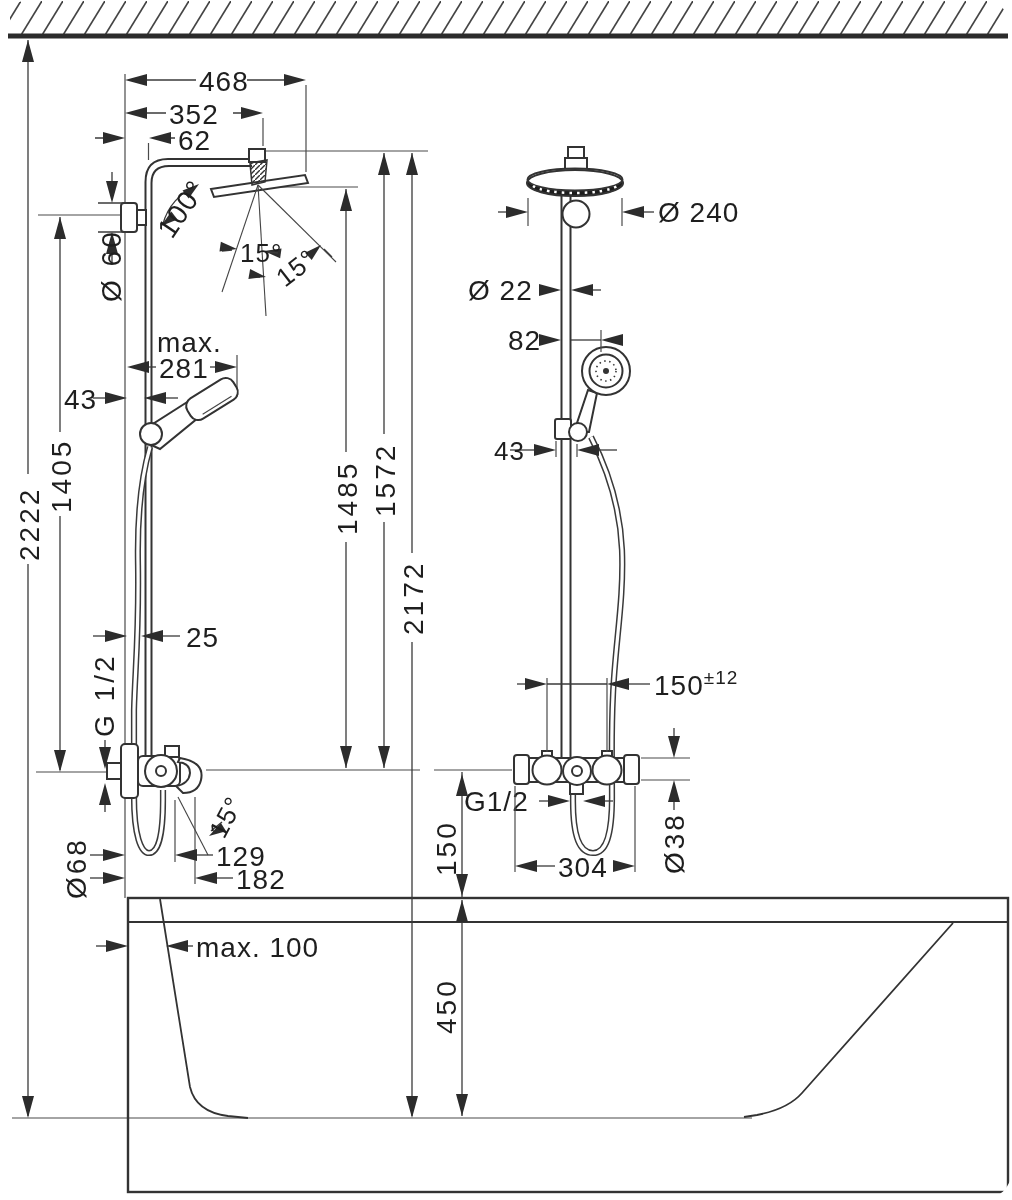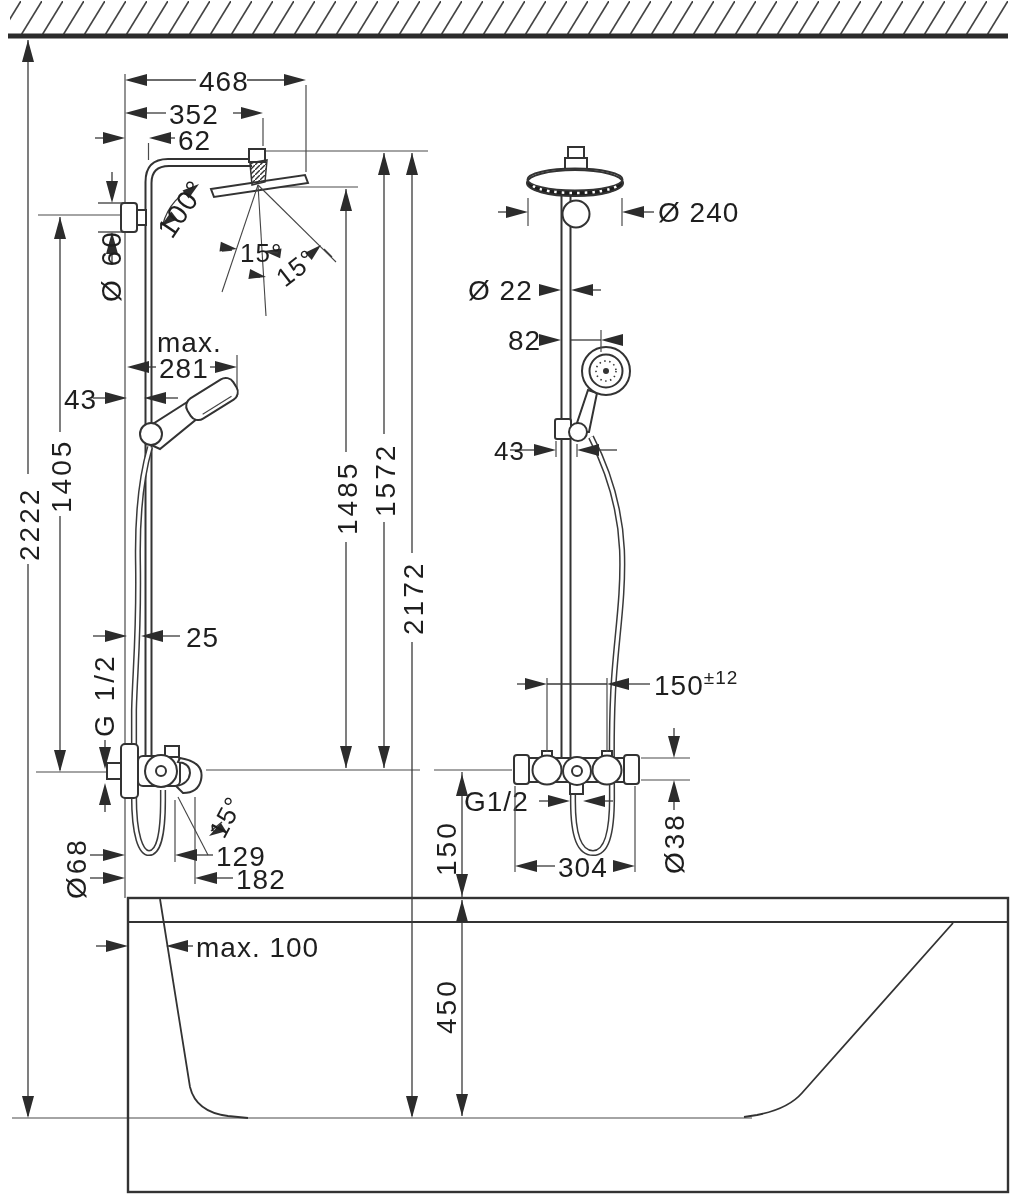--- a/index.html
+++ b/index.html
@@ -1,16 +1,16 @@
 <!DOCTYPE html>
 <html><head>
 <meta charset="utf-8">
 <style>
   html,body{margin:0;padding:0;background:#ffffff;}
-  .stage{width:1012px;height:1200px;position:relative;background:#fff;overflow:hidden;}
+  .stage{width:1012px;height:1200px;position:relative;background:#fff;overflow:hidden;border-radius:30px;}
   svg{display:block;}
   .dim{stroke:#3a3a3a;stroke-width:1.3;fill:none;}
   .ref{stroke:#4a4a4a;stroke-width:1.2;fill:none;}
   .prod{stroke:#333;stroke-width:2;fill:#fff;}
   .prodn{stroke:#333;stroke-width:2;fill:none;}
   .thinln{stroke:#444;stroke-width:1.1;fill:none;}
   .arrow{fill:#2c2c2c;stroke:none;}
   .txt{font-family:"Liberation Sans",sans-serif;font-size:28px;fill:#1e1e1e;letter-spacing:1px;}
   .txtv{font-family:"Liberation Sans",sans-serif;font-size:28px;fill:#1e1e1e;letter-spacing:3px;}
   .txts{font-family:"Liberation Sans",sans-serif;font-size:26px;fill:#1e1e1e;letter-spacing:1px;}

